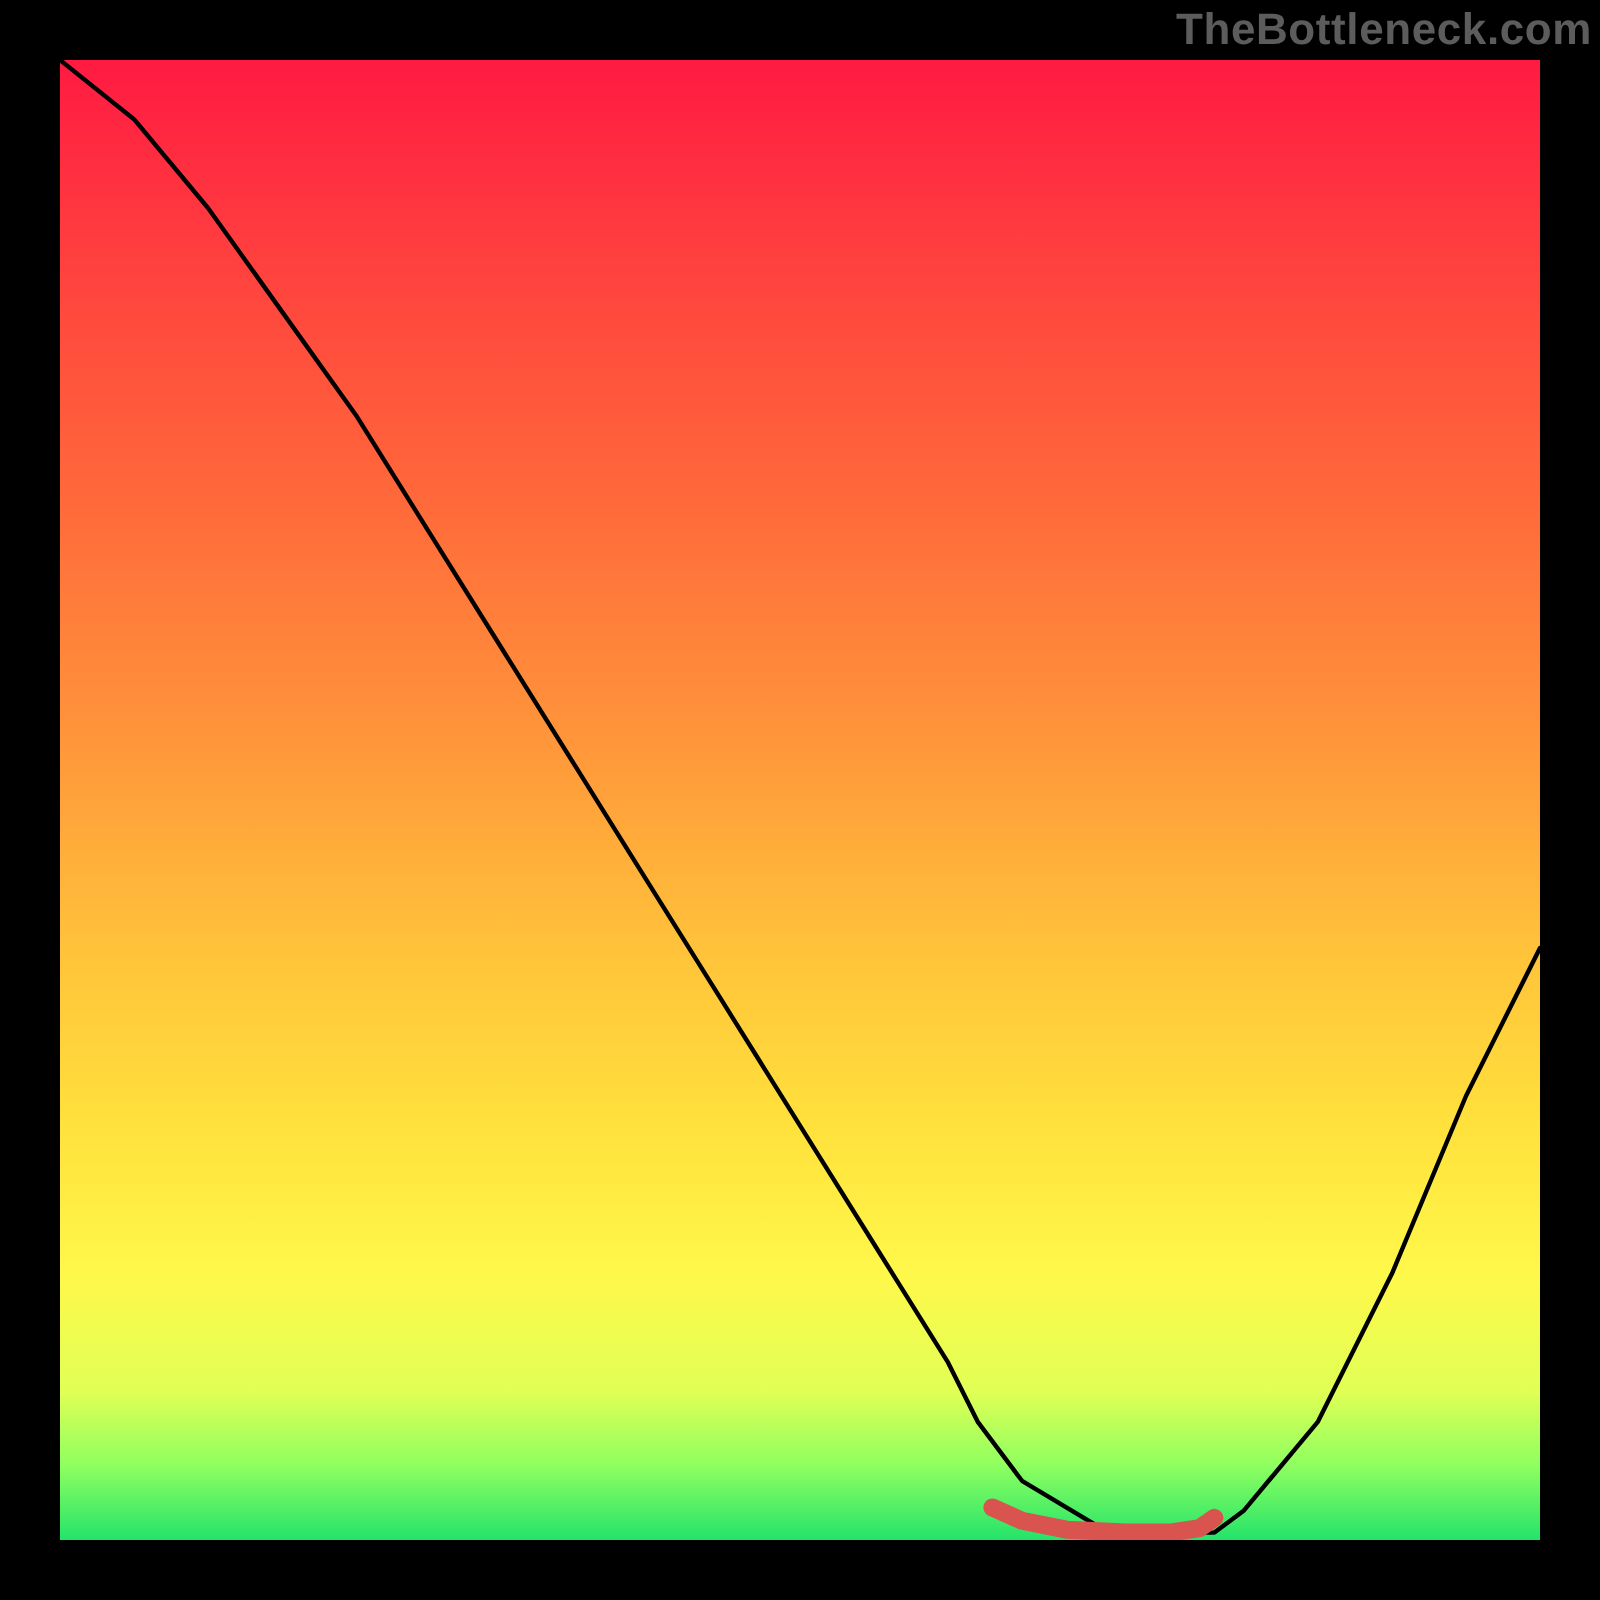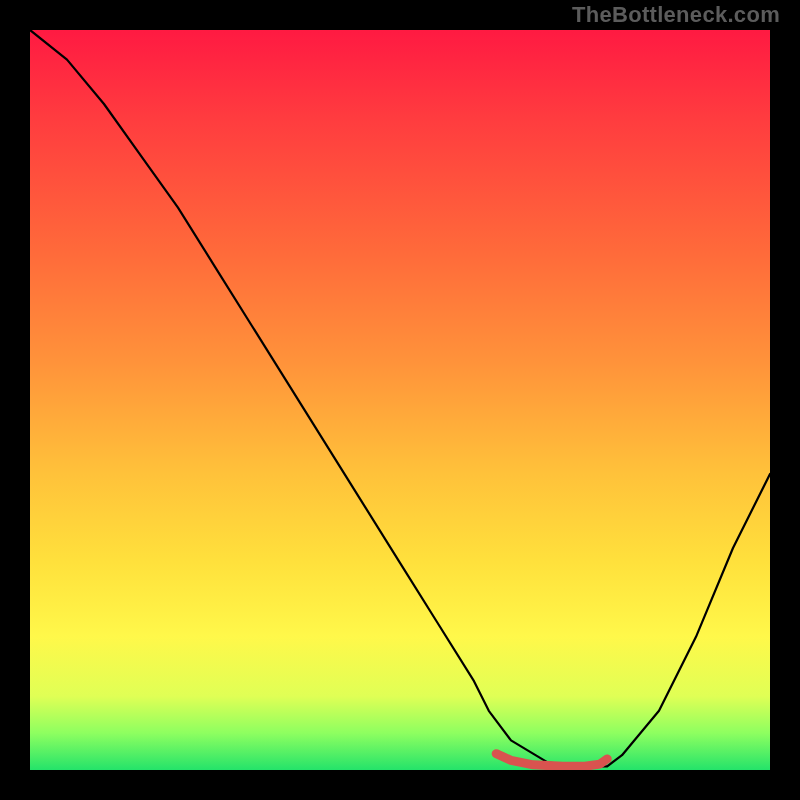--- a/index.html
+++ b/index.html
@@ -12,21 +12,21 @@
     overflow: hidden;
   }
   .page {
     position: relative;
     width: 800px;
     height: 800px;
   }
   .watermark {
     position: absolute;
     top: 2px;
-    right: 20px;
+    right: 4px;
     color: #5c5c5c;
     font-size: 22px;
     font-weight: 600;
     letter-spacing: 0.3px;
     z-index: 3;
   }
   .plot-area {
     position: absolute;
     left: 30px;
     top: 30px;

